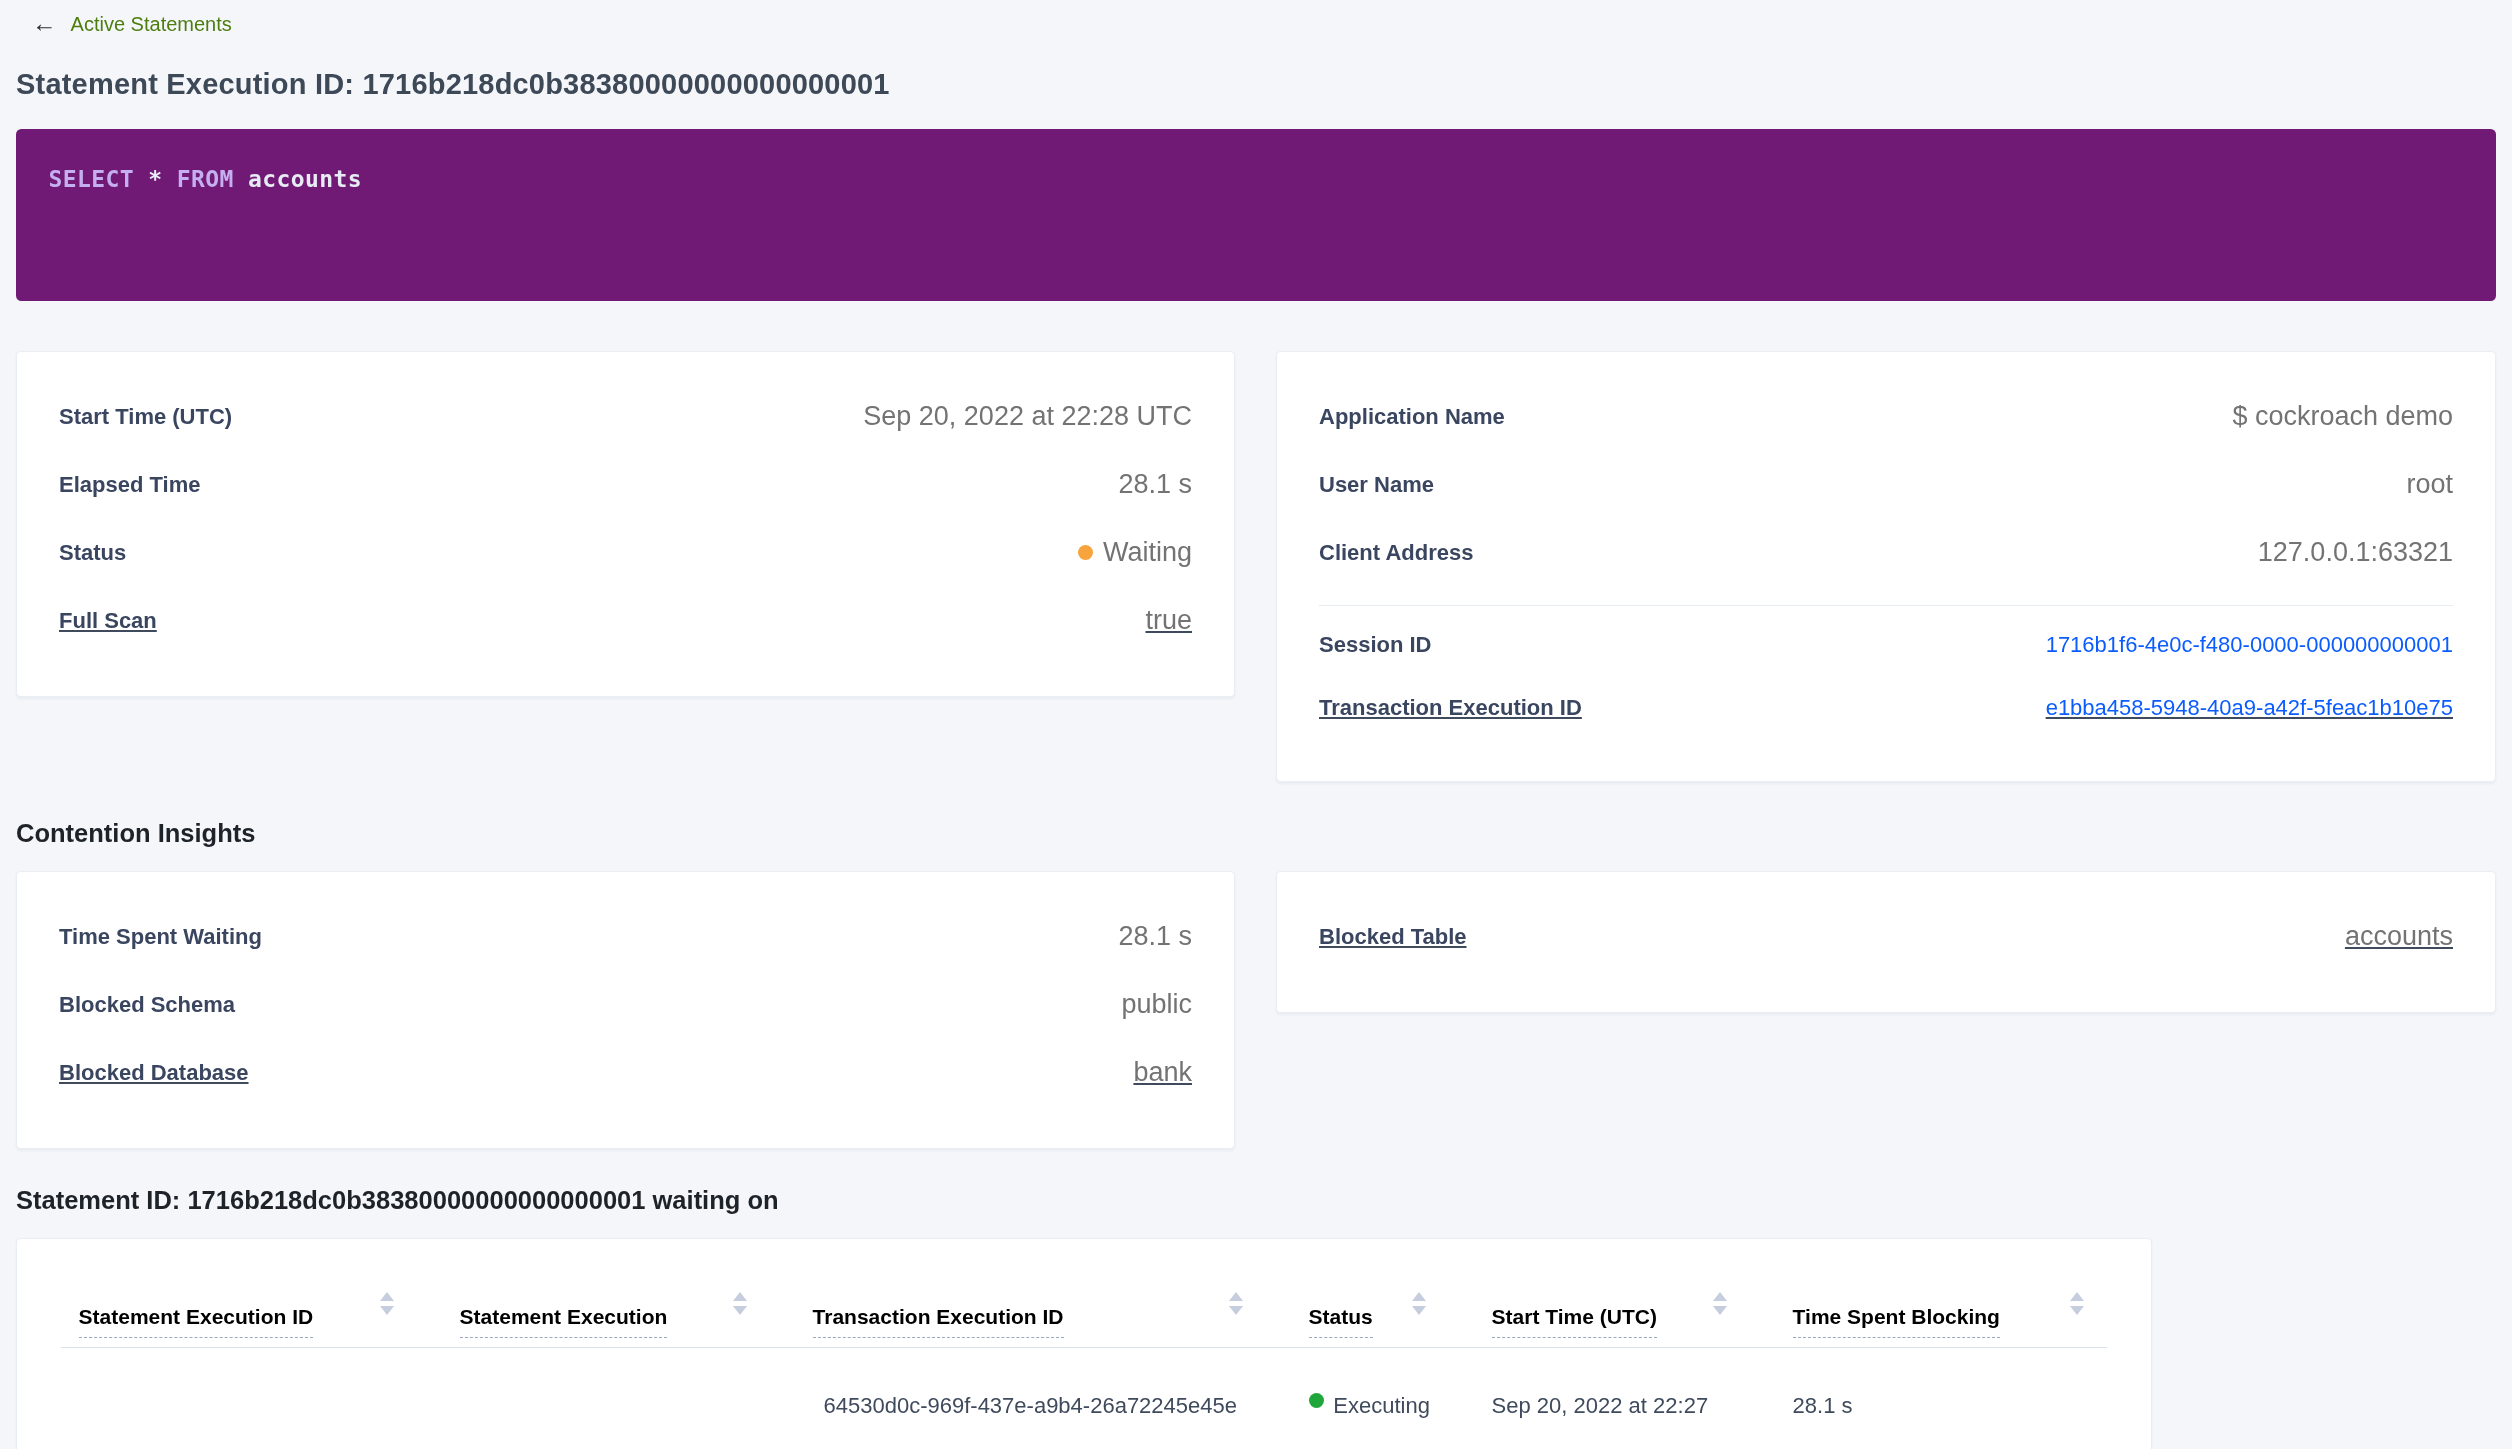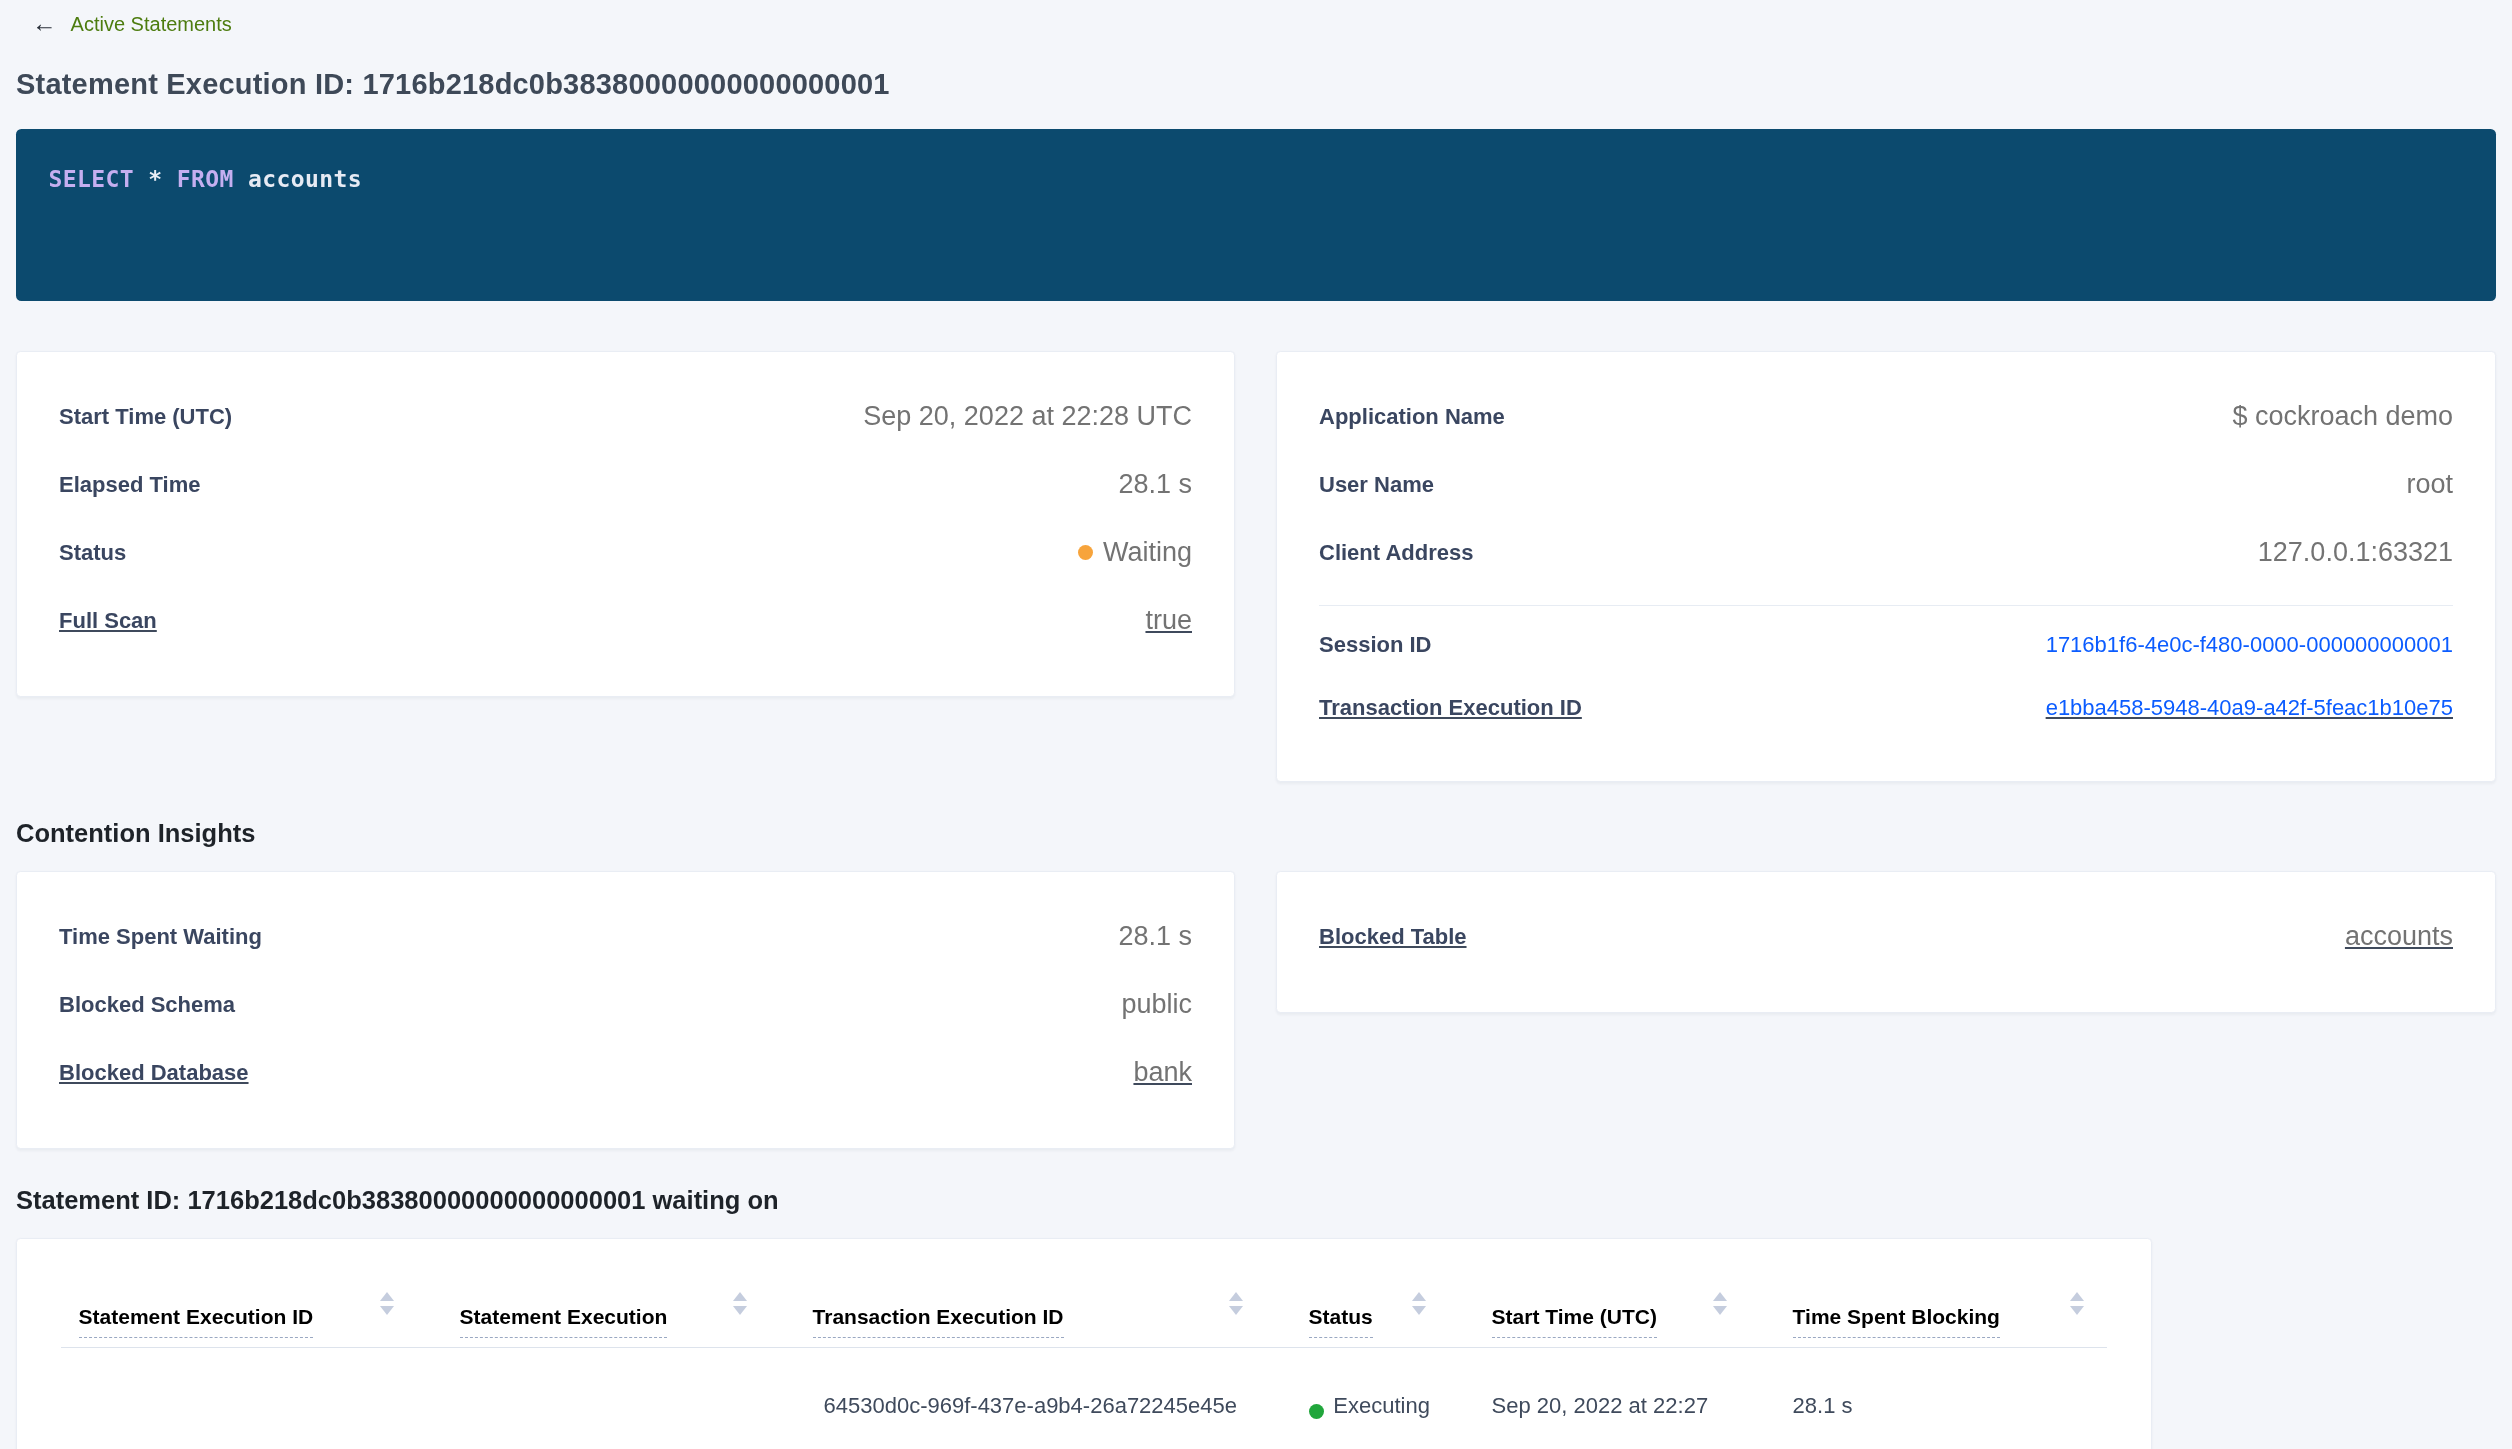--- a/index.html
+++ b/index.html
@@ -24,21 +24,21 @@
   h1.title {
     margin-top: 26px;
     font-size: 29px; font-weight: 700; color: #3e4958;
     letter-spacing: 0.2px;
   }
 
   
   .sql-box {
     margin-top: 28px;
     height: 172px;
-    background: #0c4a6e;
+    background: #701a75;
     border-radius: 5.3px;
     padding: 37px 32.5px;
   }
   .sql-box code {
     font-family: "DejaVu Sans Mono", "Liberation Mono", monospace;
     font-size: 23px; font-weight: 700;
     color: #e7ebf4;
     letter-spacing: 0.4px;
   }
   .sql-kw { color: #c5aff0; }
@@ -113,21 +113,21 @@
     border-bottom: 9.7px solid #c5cdde;
   }
   .sort-icon .tri-down {
     width: 0; height: 0;
     border-left: 7px solid transparent; border-right: 7px solid transparent;
     border-top: 9.7px solid #c5cdde;
   }
   .tbody-row { height: 117px; border-bottom: 0.9px solid #dfe4ee; }
   .td { font-size: 22px; color: #3f4a5c; padding-left: 17.6px; }
   .td-right { text-align: right; padding-right: 54px; }
-  .td-status { display: flex; align-items: flex-end; gap: 9.7px; }
+  .td-status { display: flex; align-items: flex-start; gap: 9.7px; }
 </style>
 </head>
 <body>
 
 <div class="page">
 
   <div class="back-row">
     <span class="back-arrow">←</span>
     <span class="back-label">Active Statements</span>
   </div>

